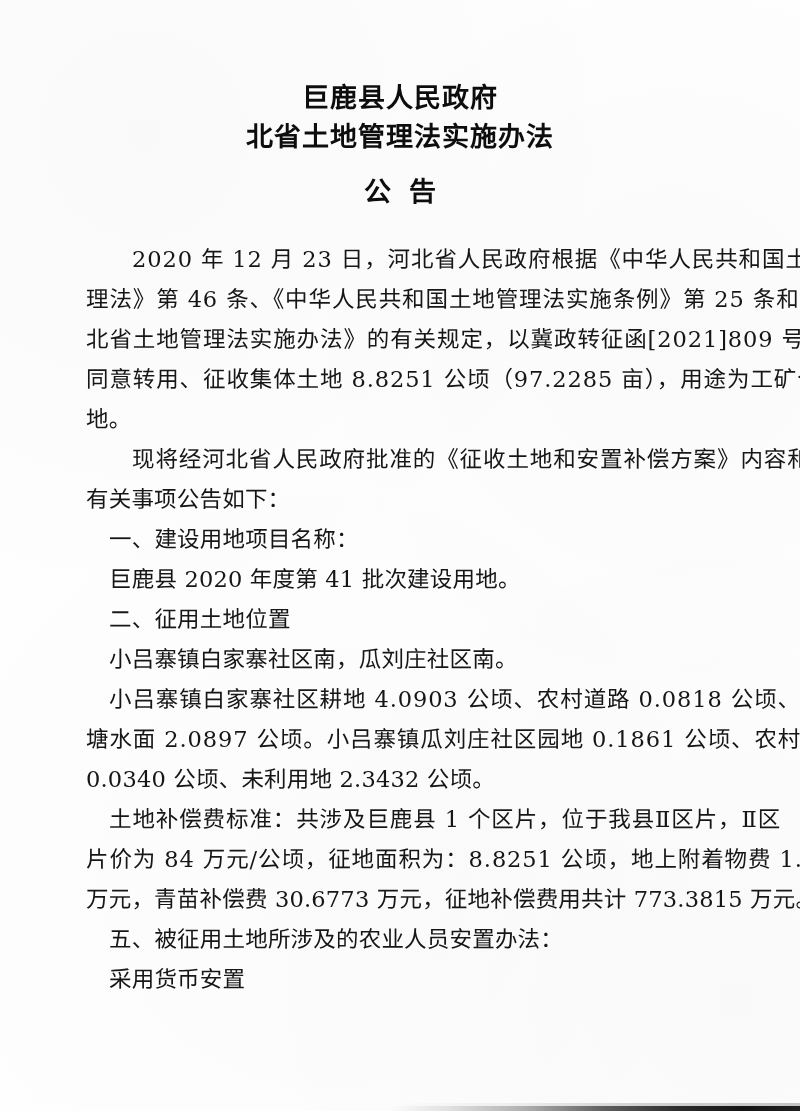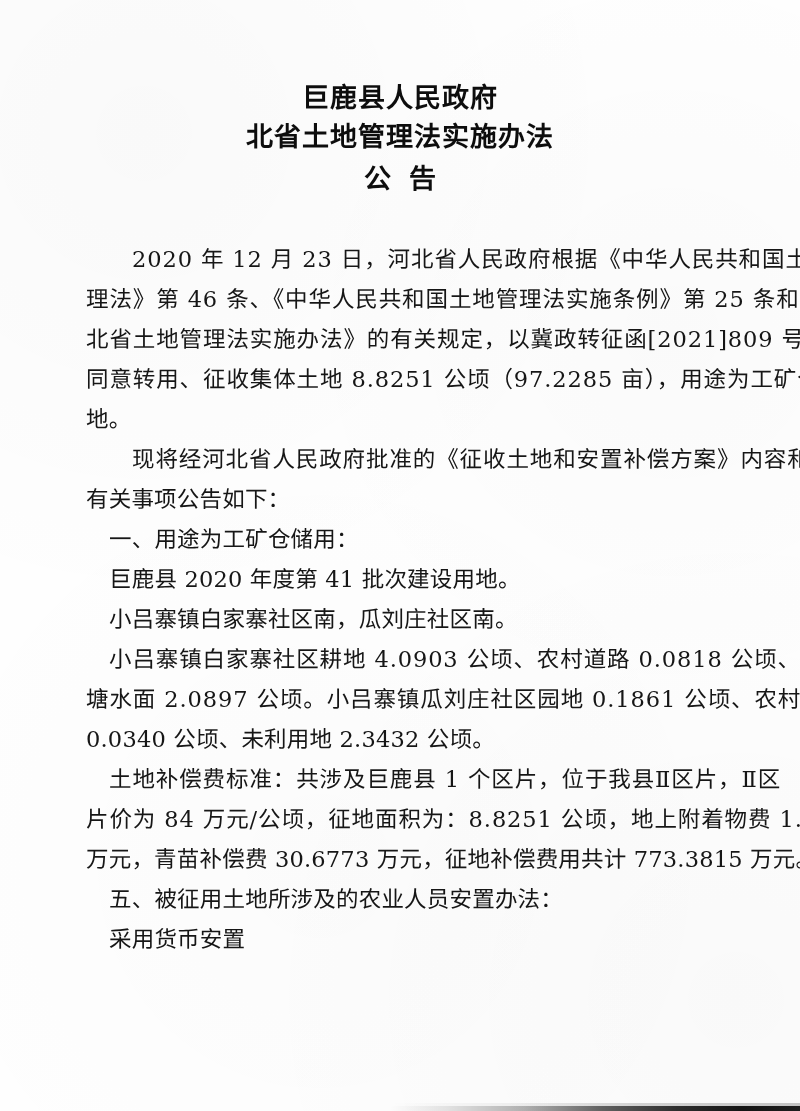--- a/index.html
+++ b/index.html
@@ -75,21 +75,21 @@
     font-weight: bold;
     font-size: 27px;
     line-height: 39px;
     letter-spacing: 1px;
     color: #0d0d0d;
   }
 
   .doc-title-line.announce {
     letter-spacing: 18px;
     padding-left: 18px;
-    margin-top: 3px;
+    margin-top: 16px;
   }
 
   
   .body-block {
     position: absolute;
     left: 86px;
     top: 239px;
     width: 632px;
   }
 
@@ -127,23 +127,24 @@
 
     <div class="line indent-2 justify-wide">2020 年 12 月 23 日，河北省人民政府根据《中华人民共和国土地管</div>
     <div class="line justify-wide">理法》第 46 条、《中华人民共和国土地管理法实施条例》第 25 条和《河</div>
     <div class="line justify-wide">北省土地管理法实施办法》的有关规定，以冀政转征函[2021]809 号批准</div>
     <div class="line justify-wide">同意转用、征收集体土地 8.8251 公顷（97.2285 亩），用途为工矿仓储用</div>
     <div class="line">地。</div>
 
     <div class="line indent-2 justify-wide">现将经河北省人民政府批准的《征收土地和安置补偿方案》内容和</div>
     <div class="line">有关事项公告如下：</div>
 
-    <div class="line indent-1">一、用途为工矿仓储用：</div>
+    <div class="line indent-1">一、建设用地项目名称：</div>
     <div class="line indent-1">巨鹿县 2020 年度第 41 批次建设用地。</div>
 
+    <div class="line indent-1">二、征用土地位置</div>
     <div class="line indent-1">小吕寨镇白家寨社区南，瓜刘庄社区南。</div>
 
     <div class="line indent-1 justify-wide">小吕寨镇白家寨社区耕地 4.0903 公顷、农村道路 0.0818 公顷、坑</div>
     <div class="line justify-wide">塘水面 2.0897 公顷。小吕寨镇瓜刘庄社区园地 0.1861 公顷、农村道路</div>
     <div class="line">0.0340 公顷、未利用地 2.3432 公顷。</div>
 
     <div class="line indent-1 justify-wide">土地补偿费标准：共涉及巨鹿县 1 个区片，位于我县Ⅱ区片，Ⅱ区</div>
     <div class="line justify-wide">片价为 84 万元/公顷，征地面积为：8.8251 公顷，地上附着物费 1.3958</div>
     <div class="line">万元，青苗补偿费 30.6773 万元，征地补偿费用共计 773.3815 万元。</div>
 

